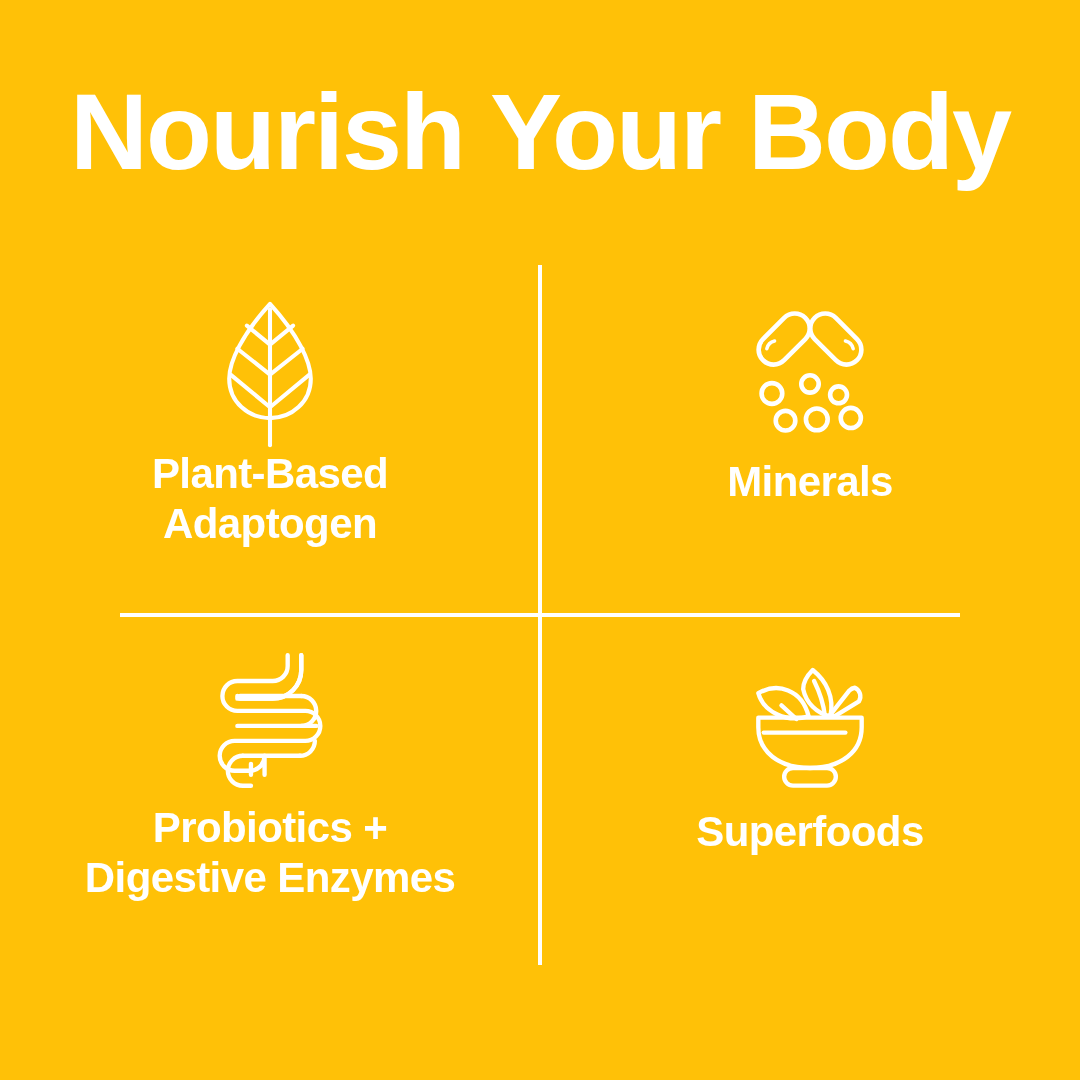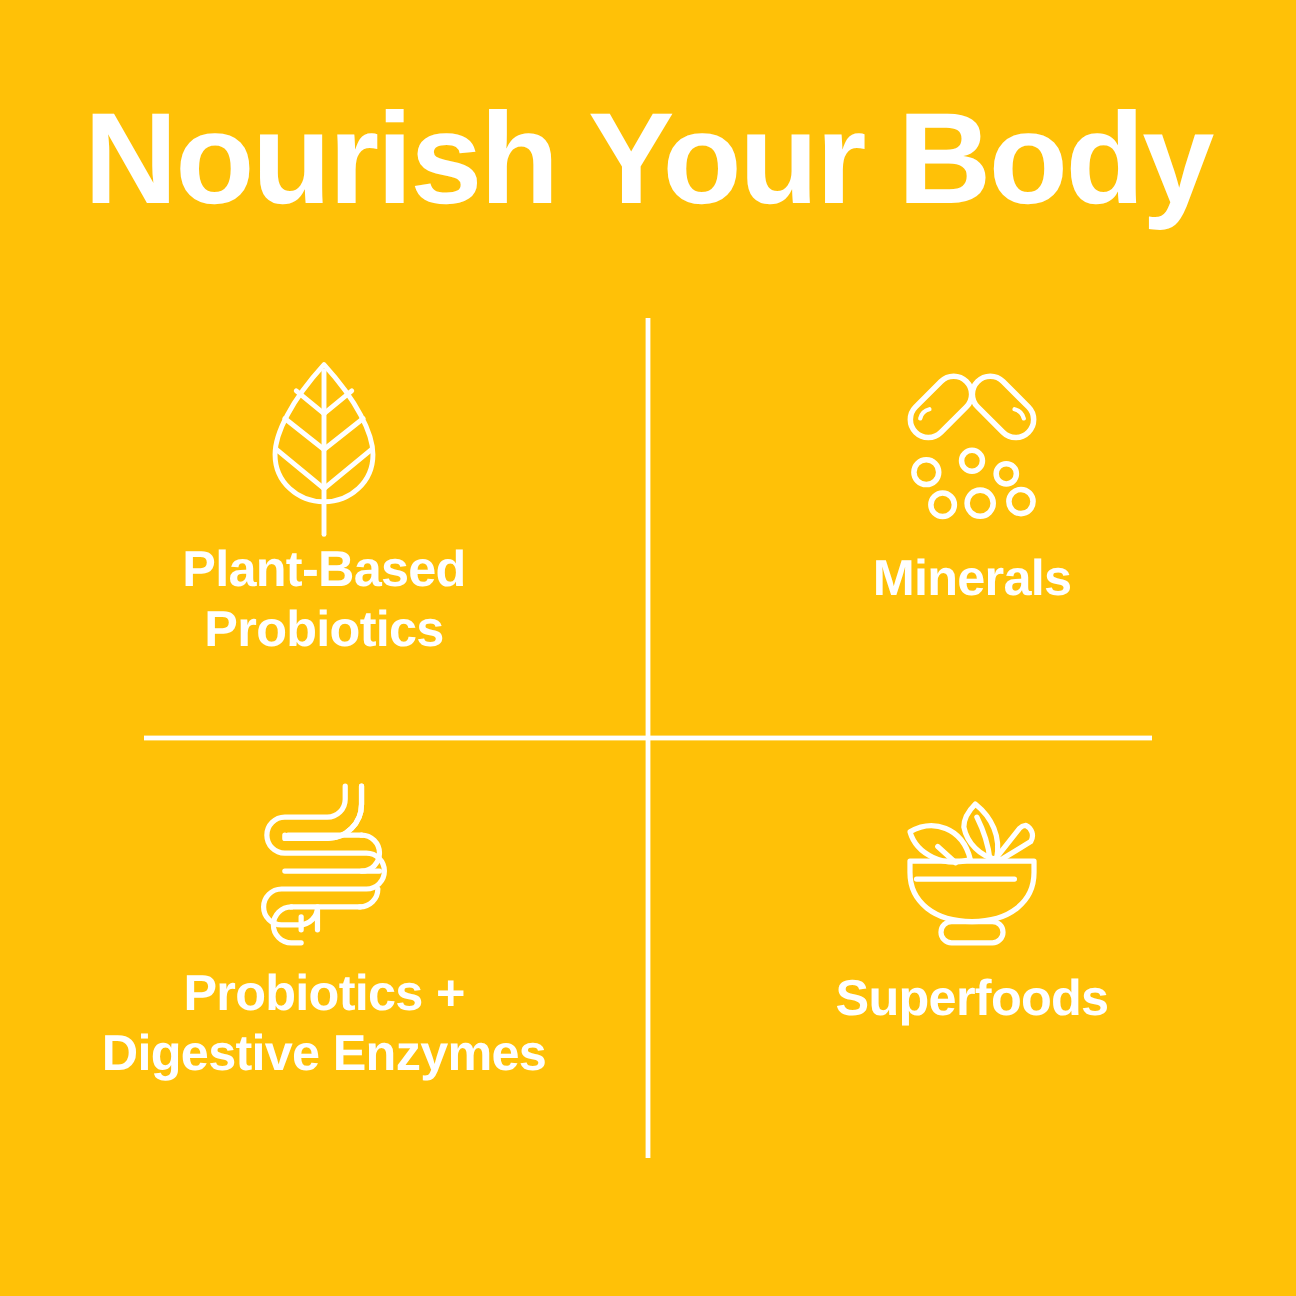--- a/index.html
+++ b/index.html
@@ -134,21 +134,21 @@
 
           <path d="M50 60 L26 41"></path>
           <path d="M50 60 L74 41"></path>
 
           <path d="M50 84 L21 60"></path>
           <path d="M50 84 L79 60"></path>
         </svg>
       </span>
       <div class="cell-label">
         <span>Plant-Based</span>
-        <span class="l2">Probiotics</span>
+        <span class="l2">Adaptogen</span>
       </div>
     </div>
 
     <div class="cell cell--vitamins">
       <span class="cell-icon">
         <svg viewBox="0 0 100 100" fill="none" stroke="#FFFFFF" stroke-width="3.4" stroke-linecap="round" stroke-linejoin="round">
 
           <g transform="rotate(-45 31 28)">
             <rect x="9" y="17" width="44" height="22" rx="11" ry="11"></rect>
             <path d="M17 24 q4 -2.5 8 0" stroke-width="2.6"></path>

